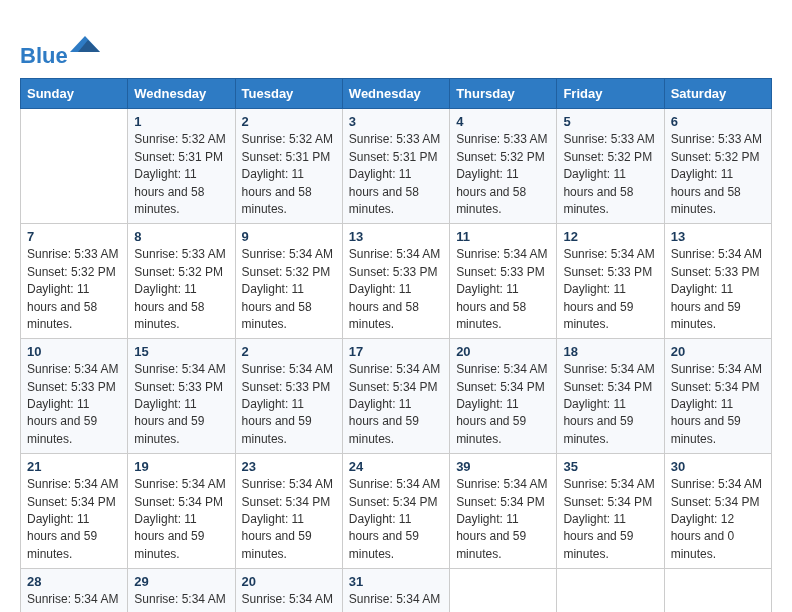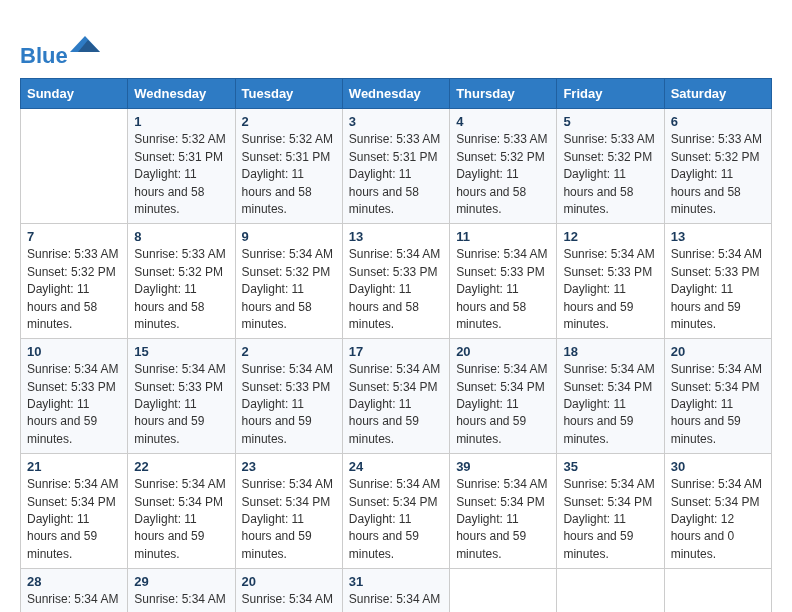--- a/index.html
+++ b/index.html
@@ -251,21 +251,21 @@
         </td>
       </tr>
       <tr>
         <td>
           <span class="day-number">21</span>
           <div class="day-info" style="white-space: pre-line;">Sunrise: 5:34 AM
 Sunset: 5:34 PM
 Daylight: 11 hours and 59 minutes.</div>
         </td>
         <td>
-          <span class="day-number">22</span>
+          <span class="day-number">19</span>
           <div class="day-info" style="white-space: pre-line;">Sunrise: 5:34 AM
 Sunset: 5:34 PM
 Daylight: 11 hours and 59 minutes.</div>
         </td>
         <td>
           <span class="day-number">23</span>
           <div class="day-info" style="white-space: pre-line;">Sunrise: 5:34 AM
 Sunset: 5:34 PM
 Daylight: 11 hours and 59 minutes.</div>
         </td>

